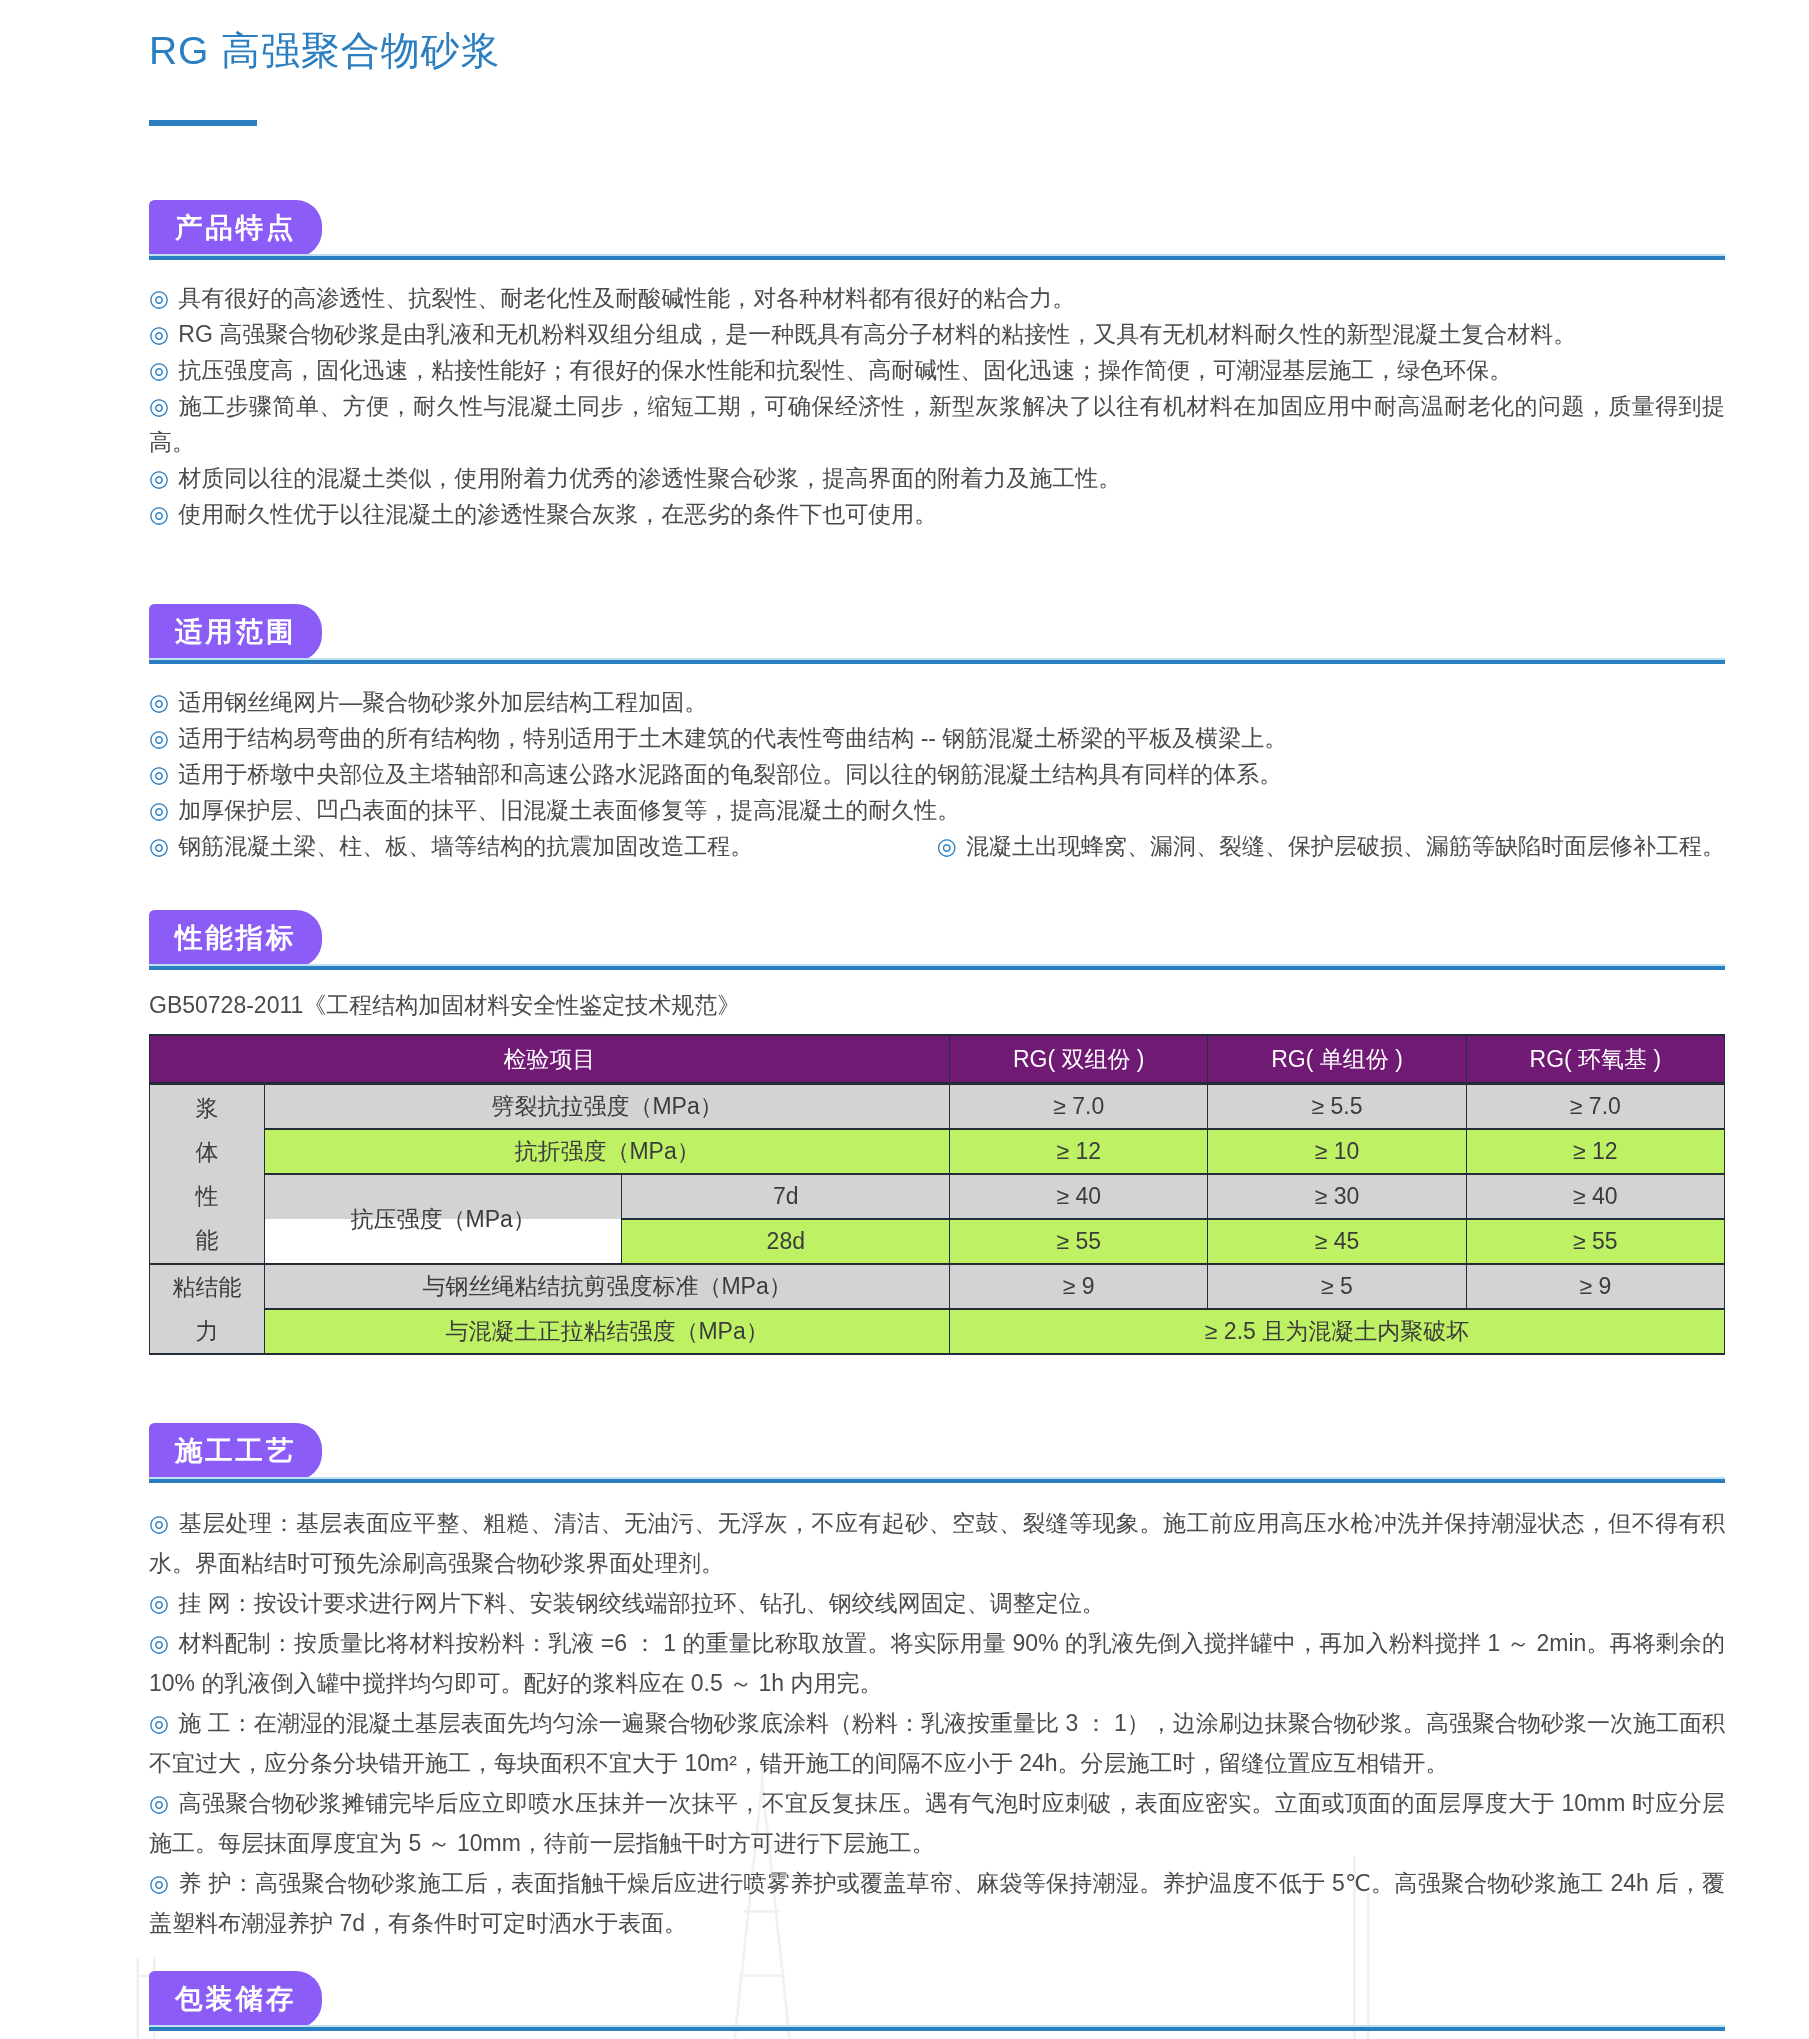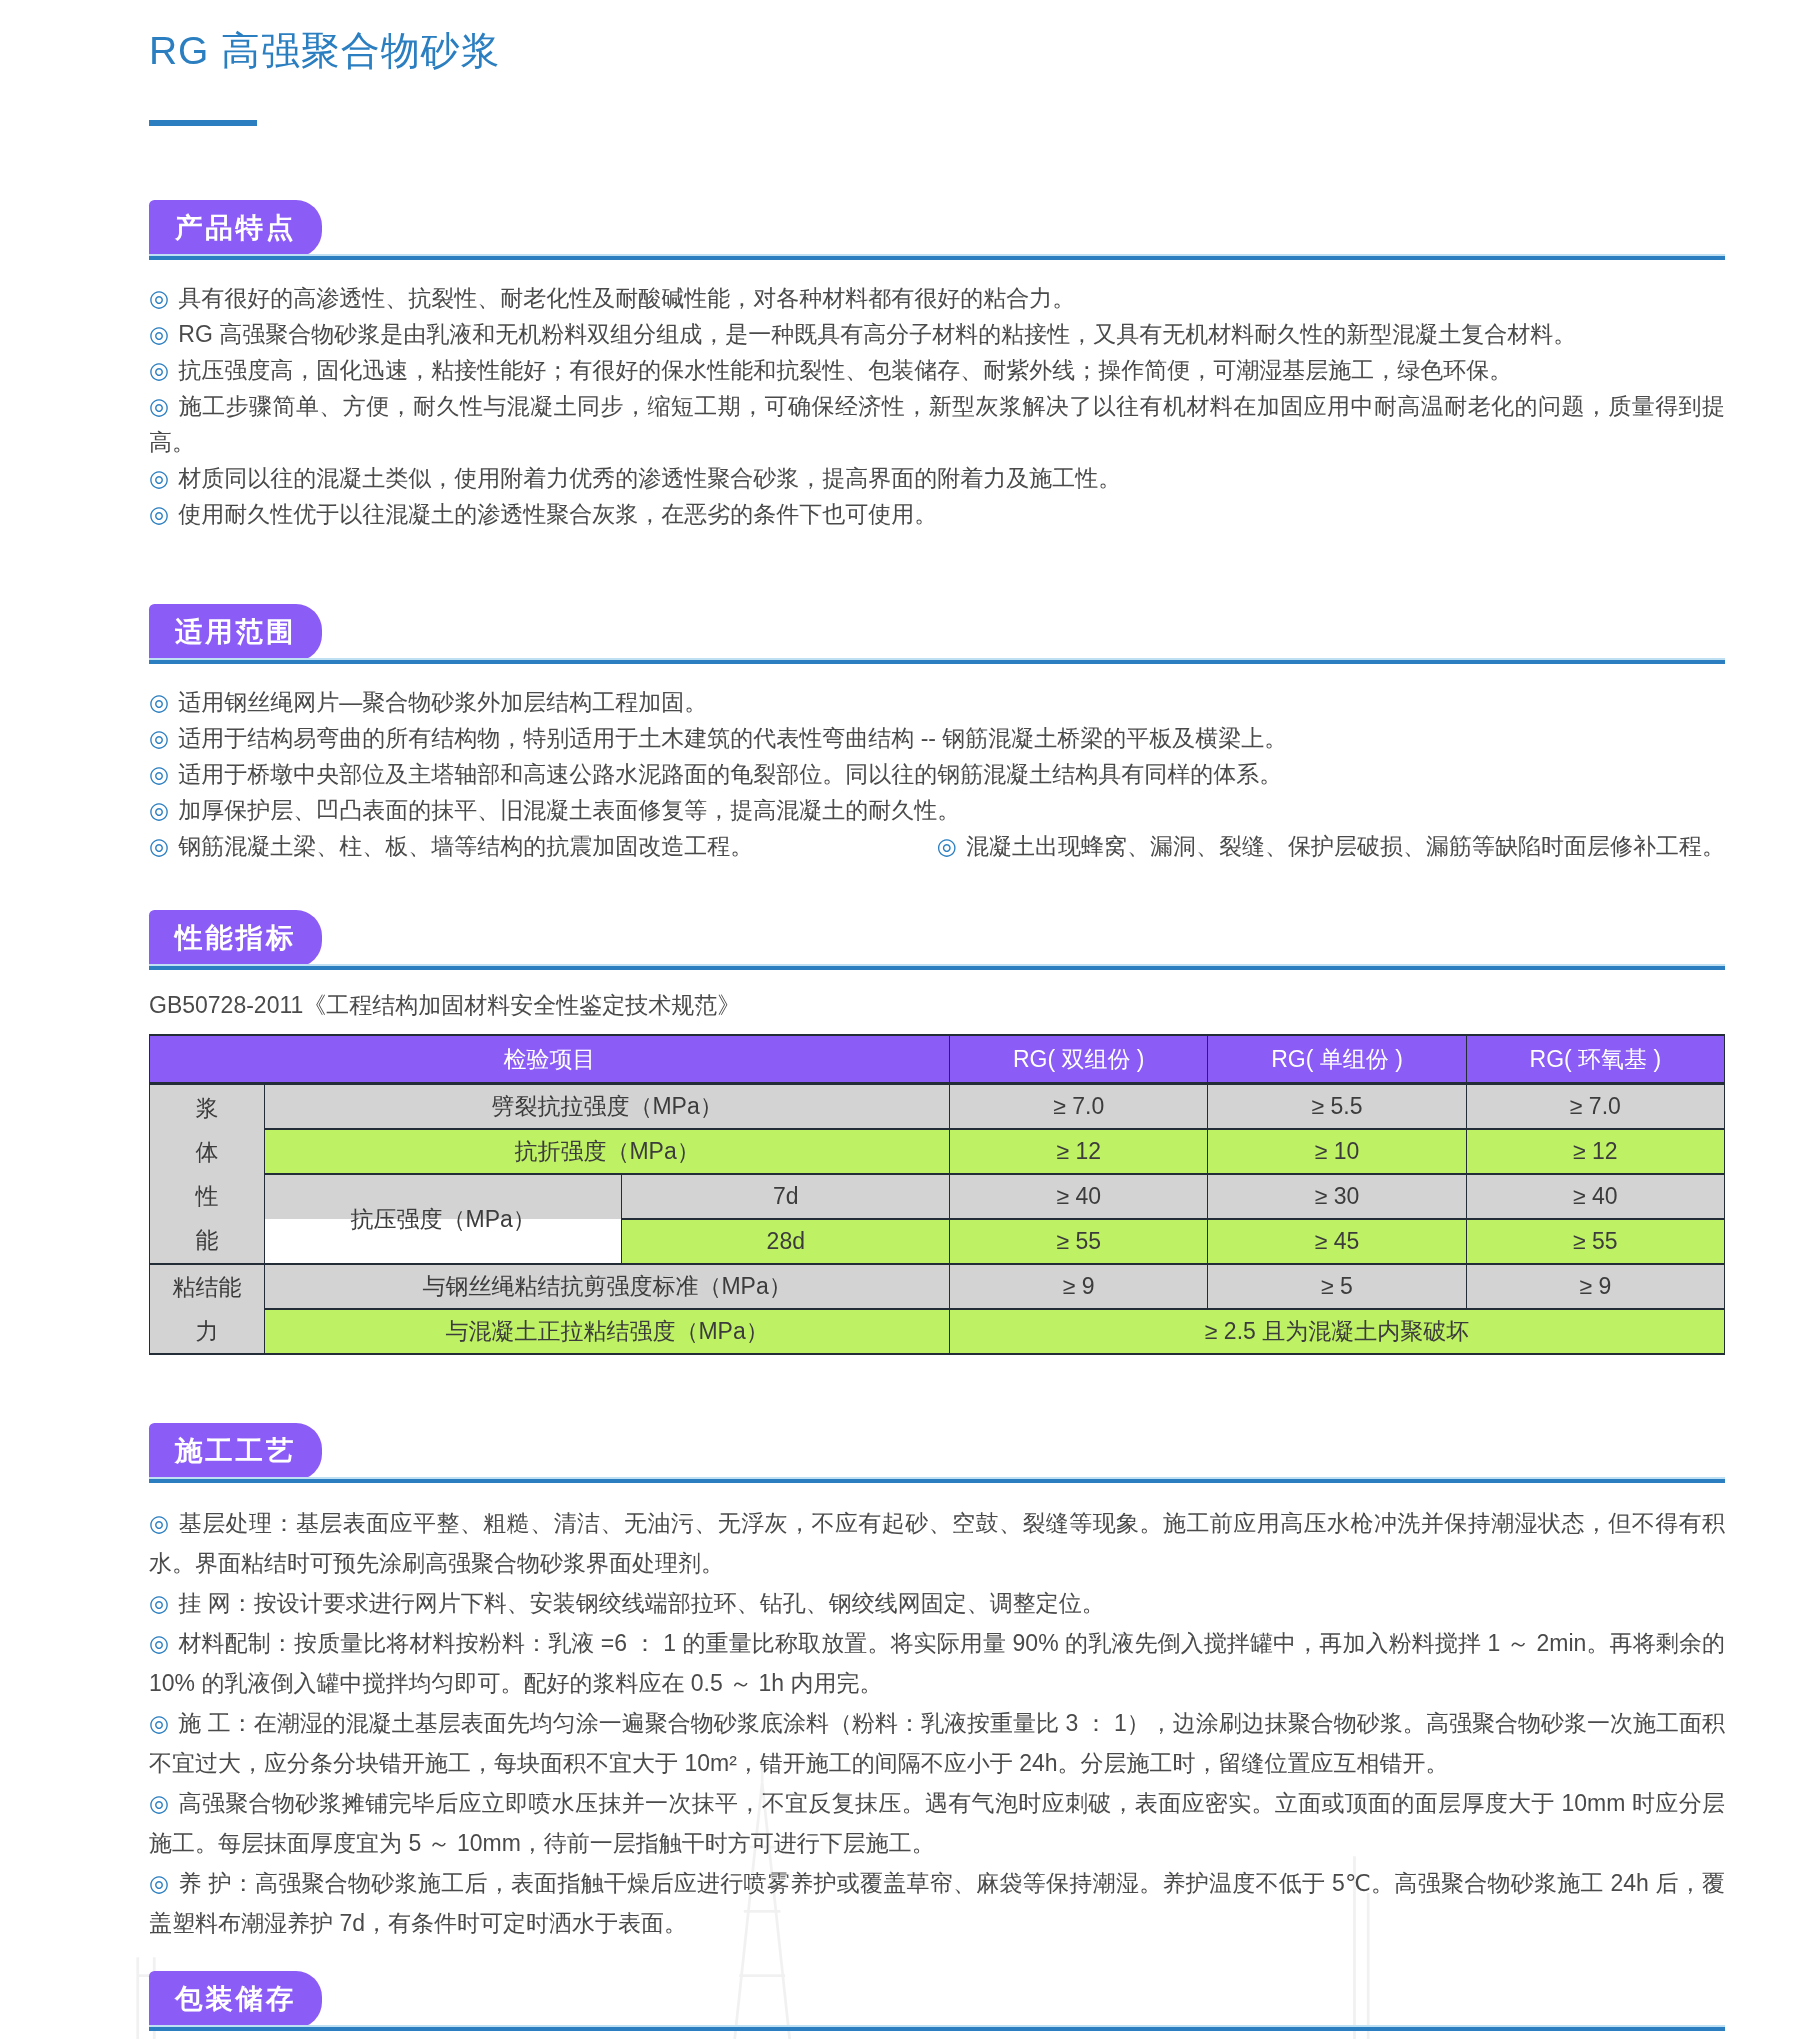--- a/index.html
+++ b/index.html
@@ -47,21 +47,21 @@
   .m-pack{margin-top:24px;}
 
   
   .std-line{margin:20px 0 13px 0;text-align:left;font-size:23px;color:#4a4a4a;}
   table.perf{width:100%;border-collapse:collapse;table-layout:fixed;font-size:23px;color:#3c3c3c;}
   table.perf td,table.perf th{
     border:1.8px solid #232d37;border-top-width:2.8px;border-bottom-width:2.8px;
     text-align:center;vertical-align:middle;padding:0;height:43px;font-weight:normal;
   }
   table.perf th{
-    background:#8b5cf6;color:#ffffff;height:46px;border-bottom-width:3.7px;
+    background:#701a75;color:#ffffff;height:46px;border-bottom-width:3.7px;
   }
   .row-gray td{background:#d3d3d3;}
   .row-white td{background:#bef264;}
   td.grp{background:#d3d3d3 !important;white-space:pre-line;line-height:44px;}
   td.split-bg{background:linear-gradient(to bottom,#d3d3d3 0 50%,#ffffff 50% 100%) !important;}
 
   
   .watermark{position:absolute;left:0;bottom:0;width:1809px;height:294px;z-index:1;opacity:.25;pointer-events:none;}
 </style>
 </head>
@@ -85,21 +85,21 @@
   <section class="sec m-features">
     <div class="sec-head">
       <div class="sec-badge">
         <span>产品特点</span>
       </div>
       <div class="sec-rule"></div>
     </div>
     <div class="bullets">
       <p class="b"><span class="mk">◎</span><span>具有很好的高渗透性、抗裂性、耐老化性及耐酸碱性能，对各种材料都有很好的粘合力。</span></p>
       <p class="b"><span class="mk">◎</span><span>RG 高强聚合物砂浆是由乳液和无机粉料双组分组成，是一种既具有高分子材料的粘接性，又具有无机材料耐久性的新型混凝土复合材料。</span></p>
-      <p class="b"><span class="mk">◎</span><span>抗压强度高，固化迅速，粘接性能好；有很好的保水性能和抗裂性、包装储存、耐紫外线；操作简便，可潮湿基层施工，绿色环保。</span></p>
+      <p class="b"><span class="mk">◎</span><span>抗压强度高，固化迅速，粘接性能好；有很好的保水性能和抗裂性、高耐碱性、固化迅速；操作简便，可潮湿基层施工，绿色环保。</span></p>
       <p class="b"><span class="mk">◎</span><span>施工步骤简单、方便，耐久性与混凝土同步，缩短工期，可确保经济性，新型灰浆解决了以往有机材料在加固应用中耐高温耐老化的问题，质量得到提高。</span></p>
       <p class="b"><span class="mk">◎</span><span>材质同以往的混凝土类似，使用附着力优秀的渗透性聚合砂浆，提高界面的附着力及施工性。</span></p>
       <p class="b"><span class="mk">◎</span><span>使用耐久性优于以往混凝土的渗透性聚合灰浆，在恶劣的条件下也可使用。</span></p>
     </div>
   </section>
 
   <section class="sec m-scope">
     <div class="sec-head">
       <div class="sec-badge">
         <span>适用范围</span>

